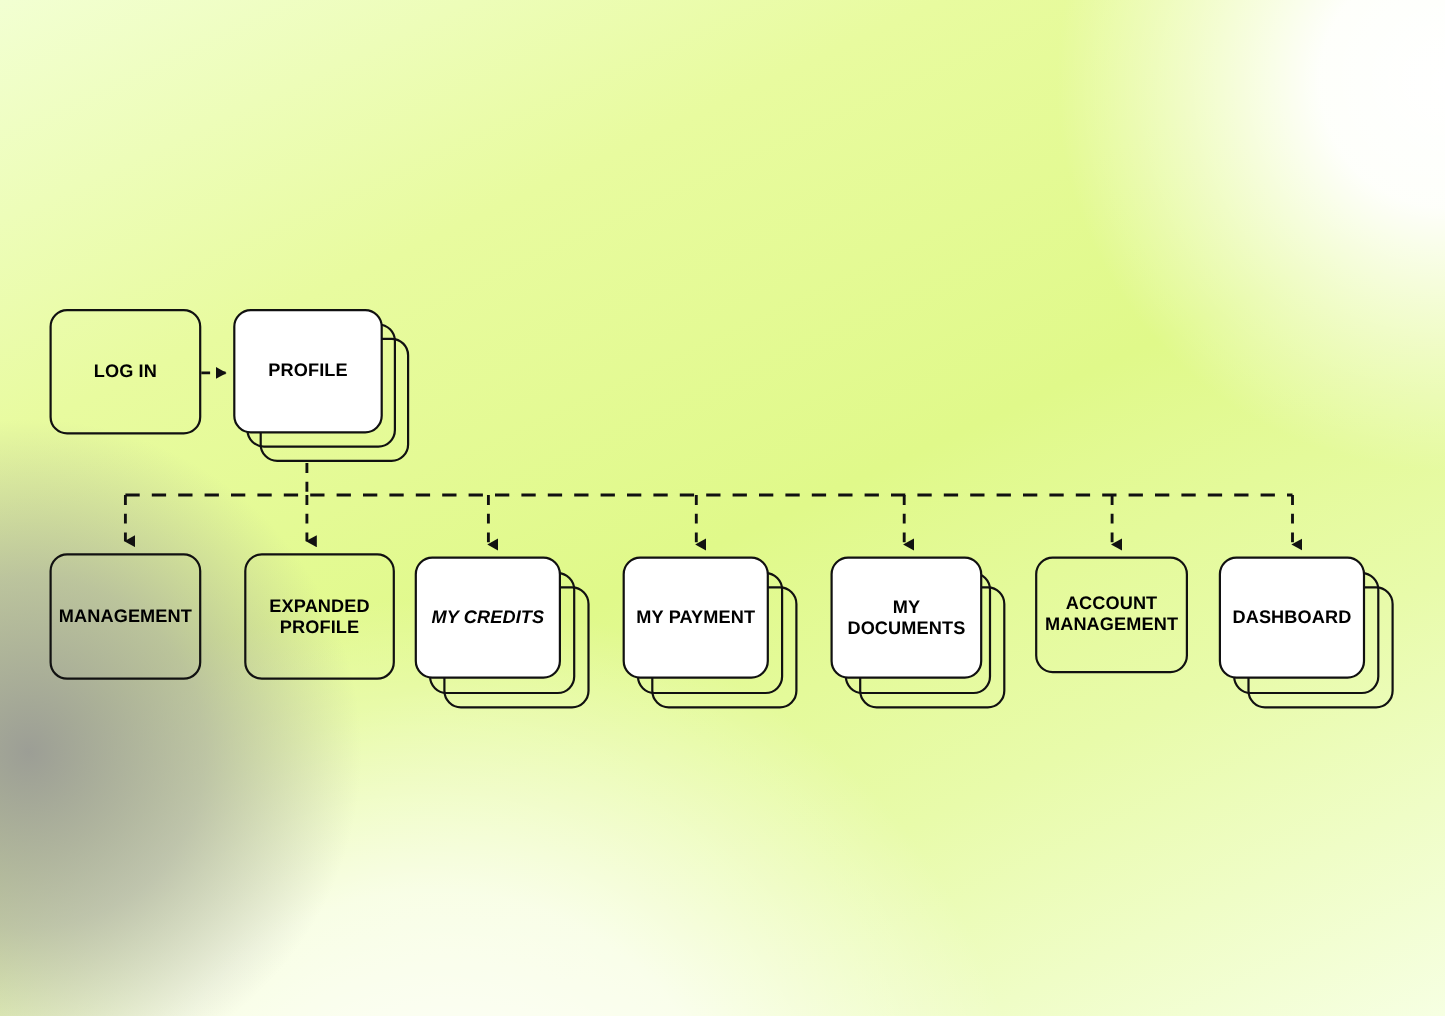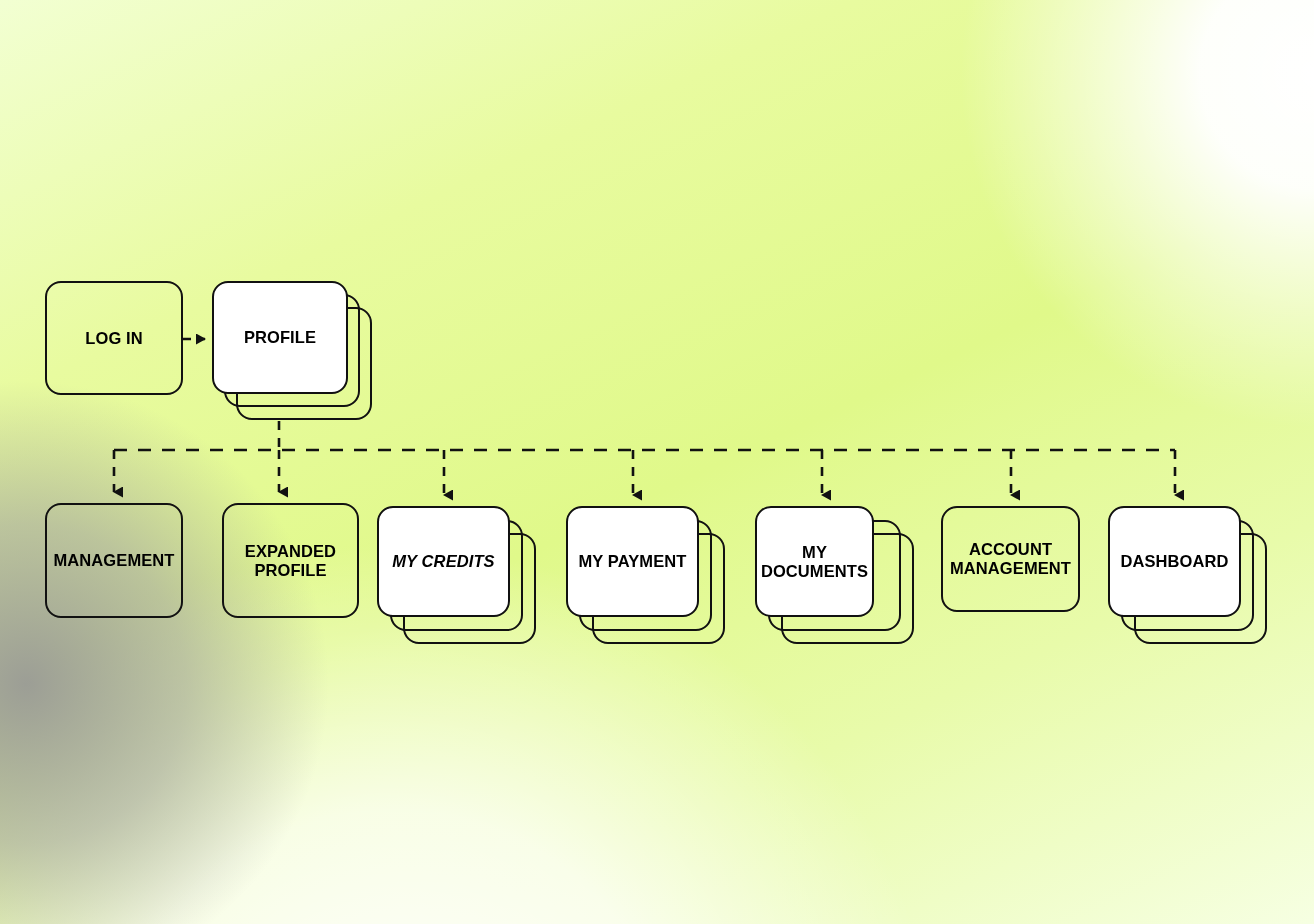--- a/index.html
+++ b/index.html
@@ -159,21 +159,21 @@
     <div class="card shadow-2 fill-none" style="left:26px; top:27px; width:133px; height:111px;"></div>
     <div class="card shadow-1 fill-none" style="left:13px; top:14px; width:133px; height:111px;"></div>
     <div class="card card-front fill-white" style="width:133px; height:111px;">
       <span class="node-label">MY PAYMENT</span>
     </div>
   </div>
 
   <div class="node" style="left:755px; top:506px; width:133px; height:111px;">
     <div class="card shadow-2 fill-none" style="left:26px; top:27px; width:133px; height:111px;"></div>
     <div class="card shadow-1 fill-none" style="left:13px; top:14px; width:133px; height:111px;"></div>
-    <div class="card card-front fill-white" style="width:119px; height:111px;">
+    <div class="card card-front fill-white" style="width:138px; height:111px;">
       <span class="node-label">MY DOCUMENTS</span>
     </div>
   </div>
 
   <div class="node" style="left:941px; top:506px; width:139px; height:106px;">
     <div class="card card-front fill-none" style="width:139px; height:106px;">
       <span class="node-label">ACCOUNT
 MANAGEMENT</span>
     </div>
   </div>

